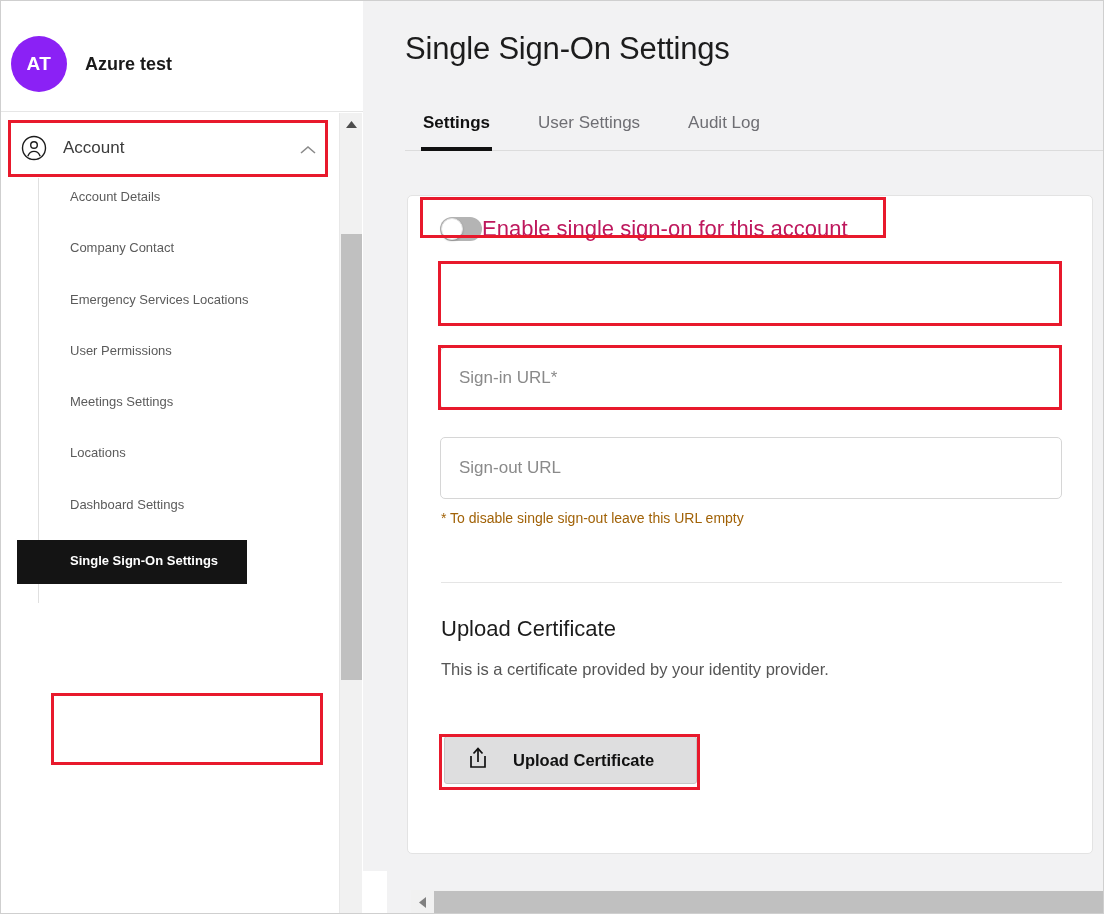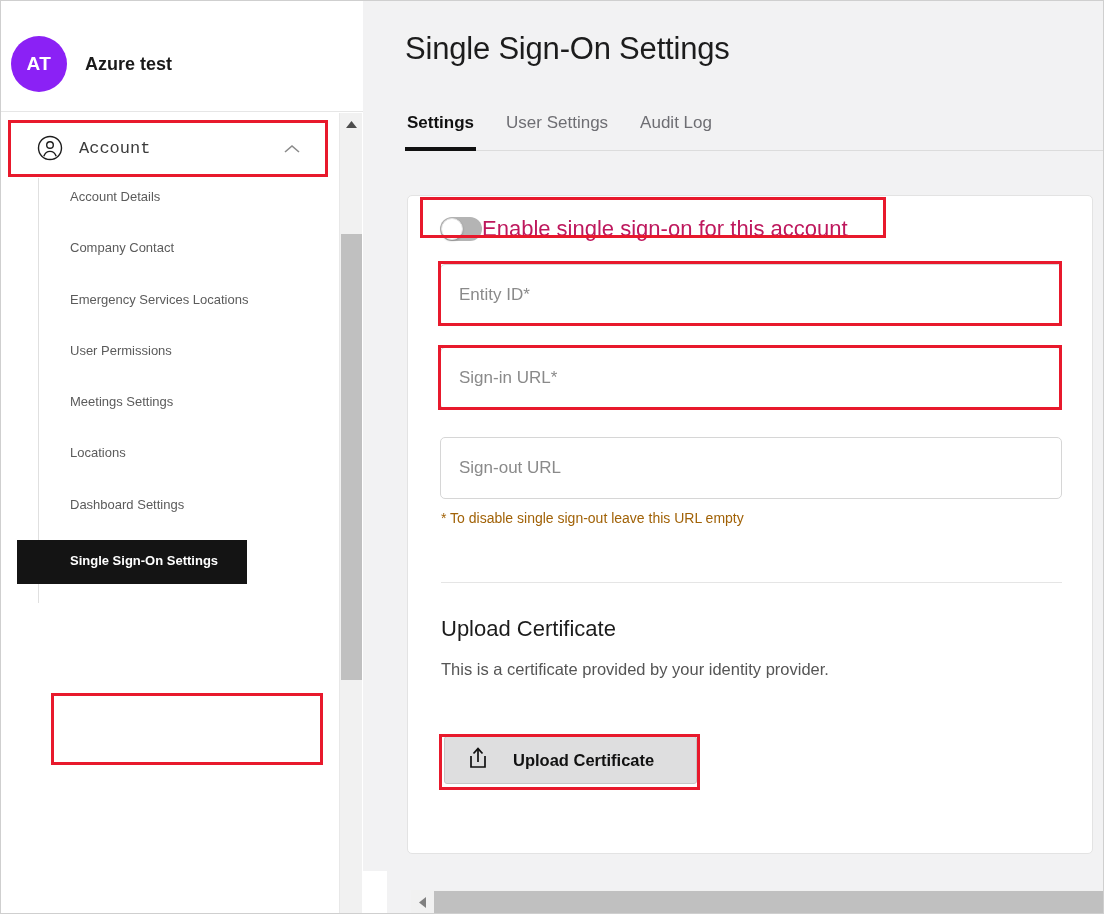--- a/index.html
+++ b/index.html
@@ -58,24 +58,23 @@
     background: #ffffff;
     overflow: hidden;
   }
 
   .nav-group-header {
     position: absolute;
     left: 10px; top: 9px;
     width: 316px; height: 52px;
     display: flex;
     align-items: center;
-    padding: 0 26px;
-    background: #ffffff;
-    cursor: pointer;
-    font-family: Liberation Mono, monospace;
+    padding: 0 10px;
+    background: #ffffff;
+    cursor: pointer;
   }
   .nav-group-header .acct-icon { width: 26px; height: 26px; flex: 0 0 auto; }
   .nav-group-header .acct-label {
     margin-left: 16px;
     font-size: 17px;
     color: #3b3b3b;
     flex: 1 1 auto;
   }
   .nav-group-header .chev { width: 18px; height: 12px; flex: 0 0 auto; }
 
@@ -169,20 +168,21 @@
     width: 700px;
     padding-bottom: 0;
   }
   .tab {
     font-size: 17px;
     color: #6e6e73;
     padding: 0 2px 14px 2px;
     cursor: pointer;
     border-bottom: 4px solid transparent;
     margin-bottom: -1px;
+    margin-left: 16px;
   }
   .tab.active {
     color: #111111;
     font-weight: bold;
     border-bottom-color: #111111;
   }
 
   .card {
     position: absolute;
     left: 44px; top: 194px;
@@ -395,23 +395,20 @@
 
     <div class="card">
 
       <div class="toggle-row">
         <div class="switch">
           <div class="knob"></div>
         </div>
         <div class="toggle-label">Enable single sign-on for this account</div>
       </div>
 
-      <div class="field" id="field-entity">
-        <span class="ph">Entity ID*</span>
-      </div>
 
       <div class="field" id="field-signin">
         <span class="ph">Sign-in URL*</span>
       </div>
 
       <div class="field" id="field-signout">
         <span class="ph">Sign-out URL</span>
       </div>
 
       <div class="helper">* To disable single sign-out leave this URL empty</div>

